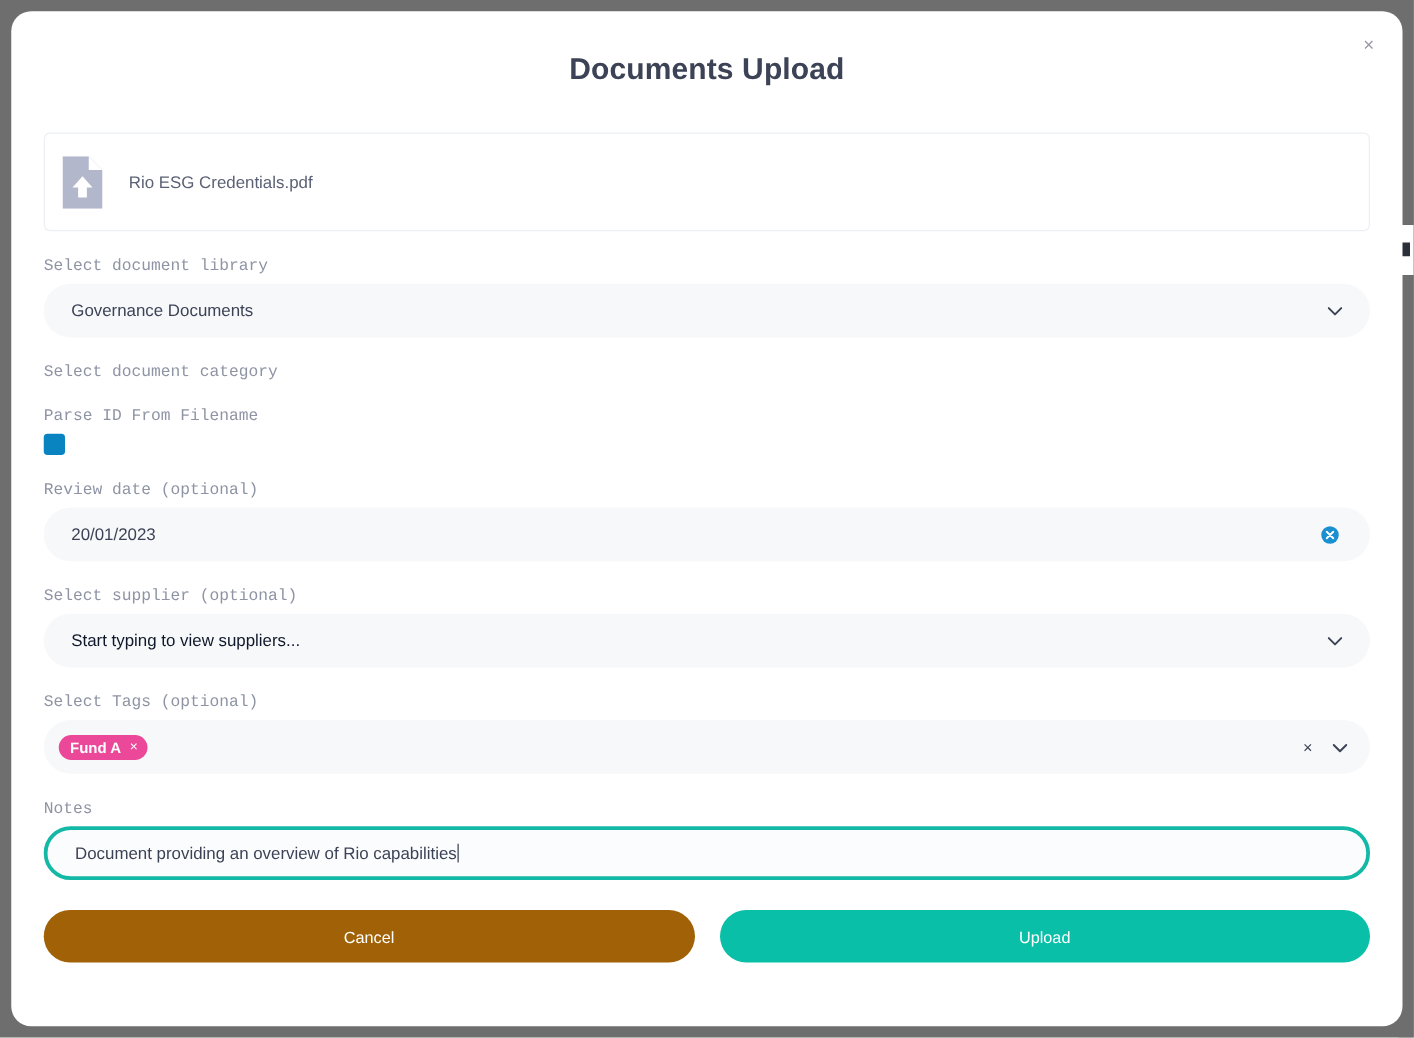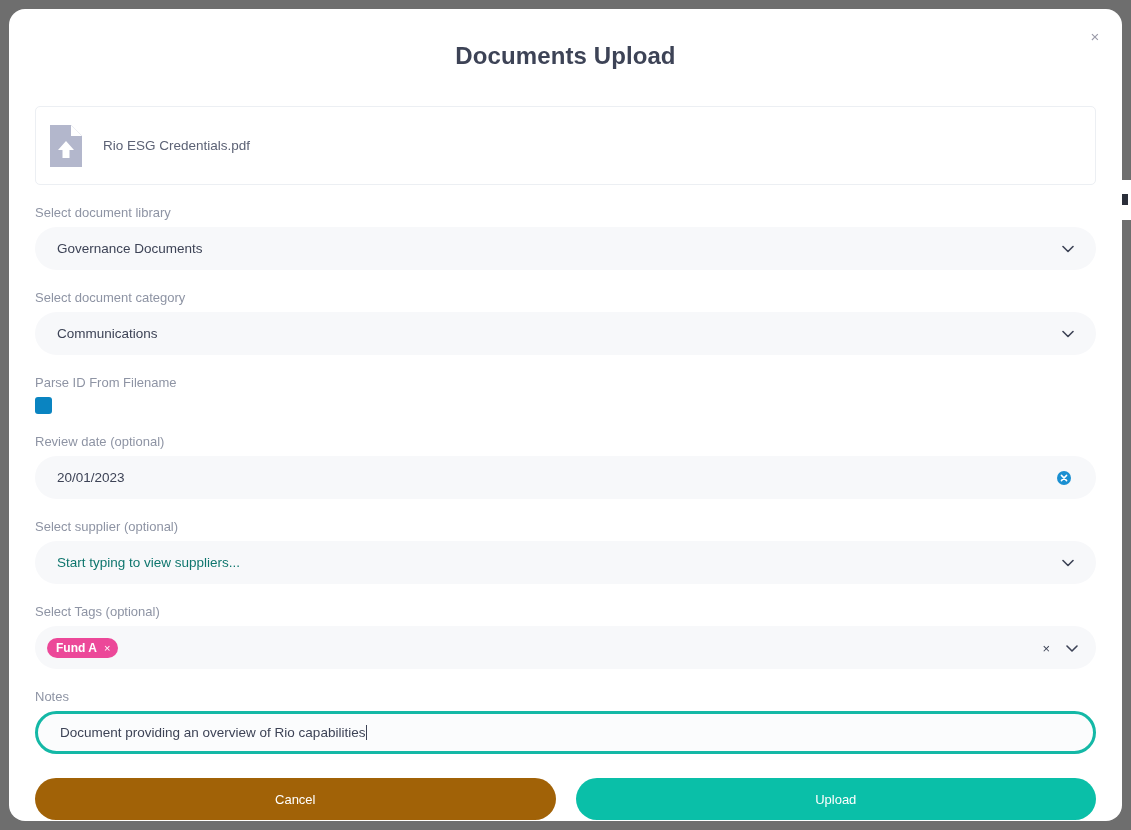--- a/index.html
+++ b/index.html
@@ -105,34 +105,35 @@
     color: #5c6275;
     font-size: 13.5px;
   }
 
   
   .field-label {
     color: #8e94a4;
     font-size: 13px;
     margin-top: 20px;
     margin-bottom: 7px;
+    font-family: Liberation Mono, monospace;
   }
   .control {
     position: relative;
     height: 43px;
     background: #f7f8fa;
     border-radius: 22px;
     display: flex;
     align-items: center;
     padding: 0 18px 0 22px;
     box-sizing: border-box;
     font-size: 13.5px;
     color: #3d4356;
   }
-  .control.placeholder-text { color: #0f766e; }
+  .control.placeholder-text { color: #0f172a; }
 
   .chevron {
     position: absolute;
     right: 22px;
     top: 50%;
     transform: translateY(-50%);
     width: 12px;
     height: 12px;
     display: flex;
     align-items: center;
@@ -273,28 +274,20 @@
     <div class="control">
       <span>Governance Documents</span>
       <span class="chevron">
         <svg width="12" height="8" viewBox="0 0 12 8">
             <path d="M1 1.5 L6 6.5 L11 1.5" stroke="#3d4356" stroke-width="1.6" fill="none" stroke-linecap="round" stroke-linejoin="round"></path>
           </svg>
       </span>
     </div>
 
     <div class="field-label">Select document category</div>
-    <div class="control">
-      <span>Communications</span>
-      <span class="chevron">
-        <svg width="12" height="8" viewBox="0 0 12 8">
-            <path d="M1 1.5 L6 6.5 L11 1.5" stroke="#3d4356" stroke-width="1.6" fill="none" stroke-linecap="round" stroke-linejoin="round"></path>
-          </svg>
-      </span>
-    </div>
 
     <div class="field-label">Parse ID From Filename</div>
     <div class="checkbox"></div>
 
     <div class="field-label">Review date (optional)</div>
     <div class="control">
       <span>20/01/2023</span>
       <span class="clear-circle">
         <svg width="8" height="8" viewBox="0 0 8 8">
             <path d="M1.4 1.4 L6.6 6.6 M6.6 1.4 L1.4 6.6" stroke="#ffffff" stroke-width="1.5" stroke-linecap="round"></path>

